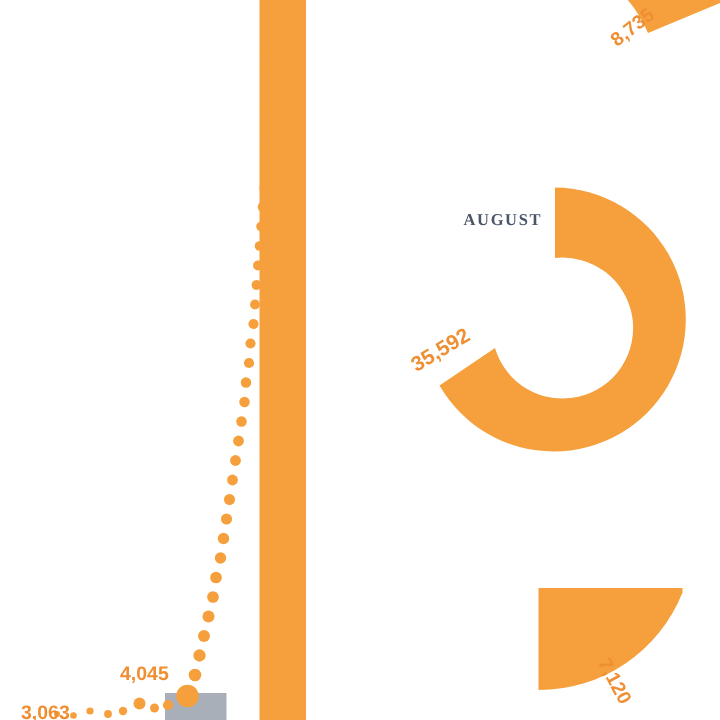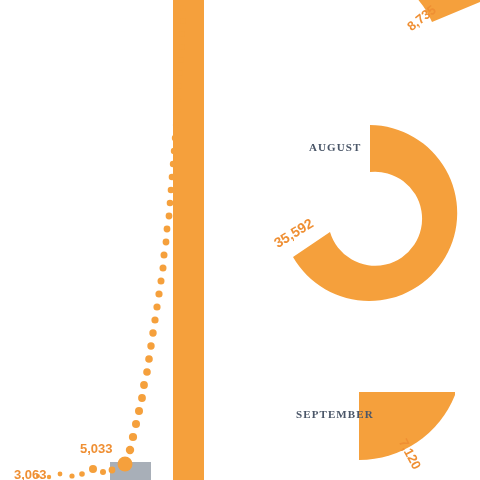--- a/index.html
+++ b/index.html
@@ -150,25 +150,24 @@
       <circle cx="181" cy="60" r="3.0"></circle>
       <circle cx="182" cy="47" r="2.9"></circle>
       <circle cx="182" cy="34" r="2.9"></circle>
       <circle cx="183" cy="21" r="2.9"></circle>
       <circle cx="183" cy="8" r="2.8"></circle>
     </g>
   </svg>
 
   <div class="month-label" id="label-august">AUGUST</div>
 
-  <div class="month-label" id="label-september">SEPTEMBER</div>
 
   <div class="value-label" id="value-8735">8,735</div>
 
   <div class="value-label" id="value-35592">35,592</div>
 
   <div class="value-label" id="value-7120">7,120</div>
 
-  <div class="value-label" id="value-5033">5,033</div>
+  <div class="value-label" id="value-5033">4,045</div>
 
   <div class="value-label" id="value-3063">3,063</div>
 
 </div>
 
 </body></html>

